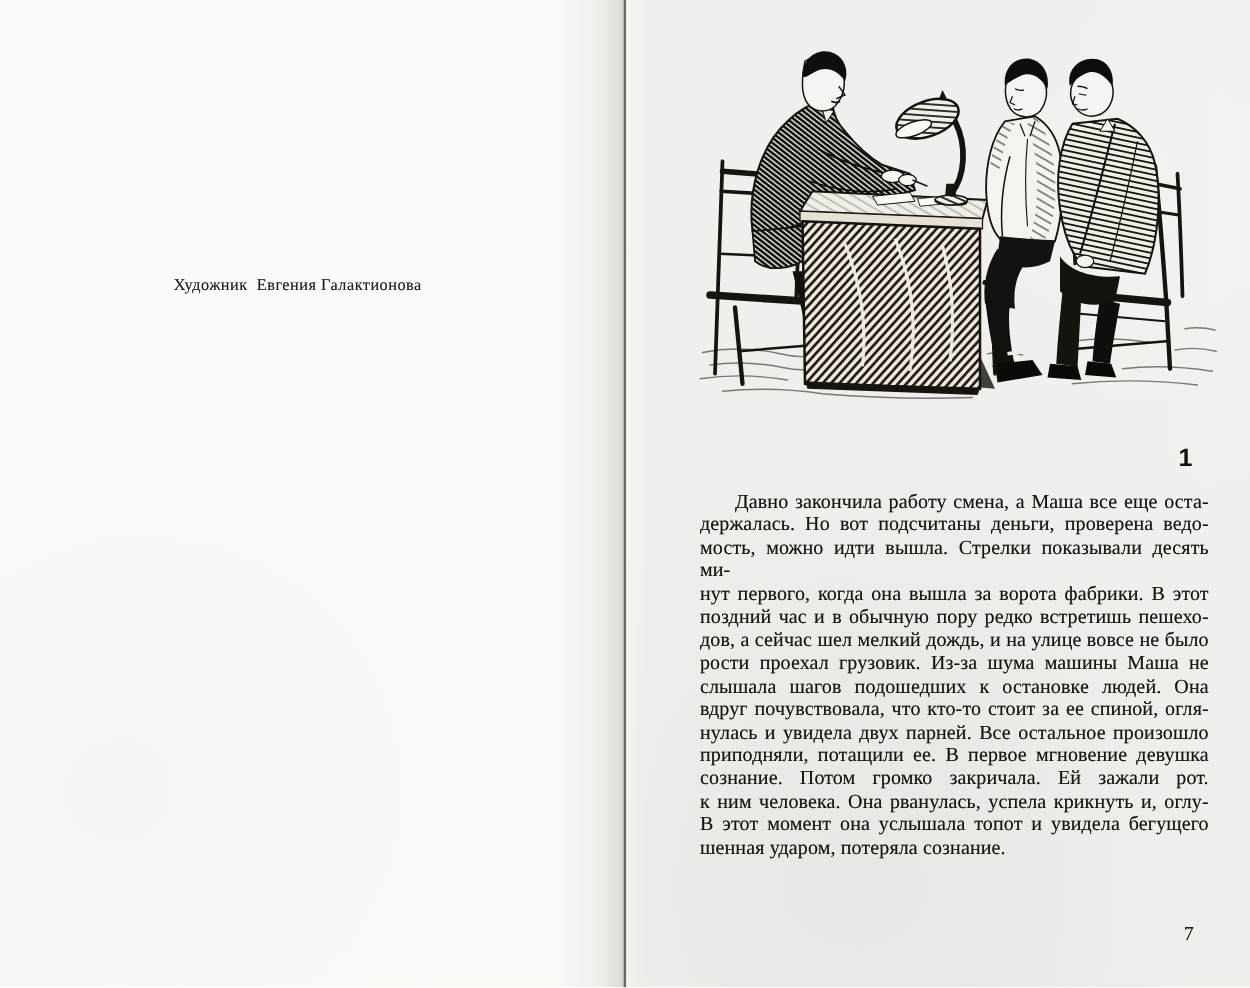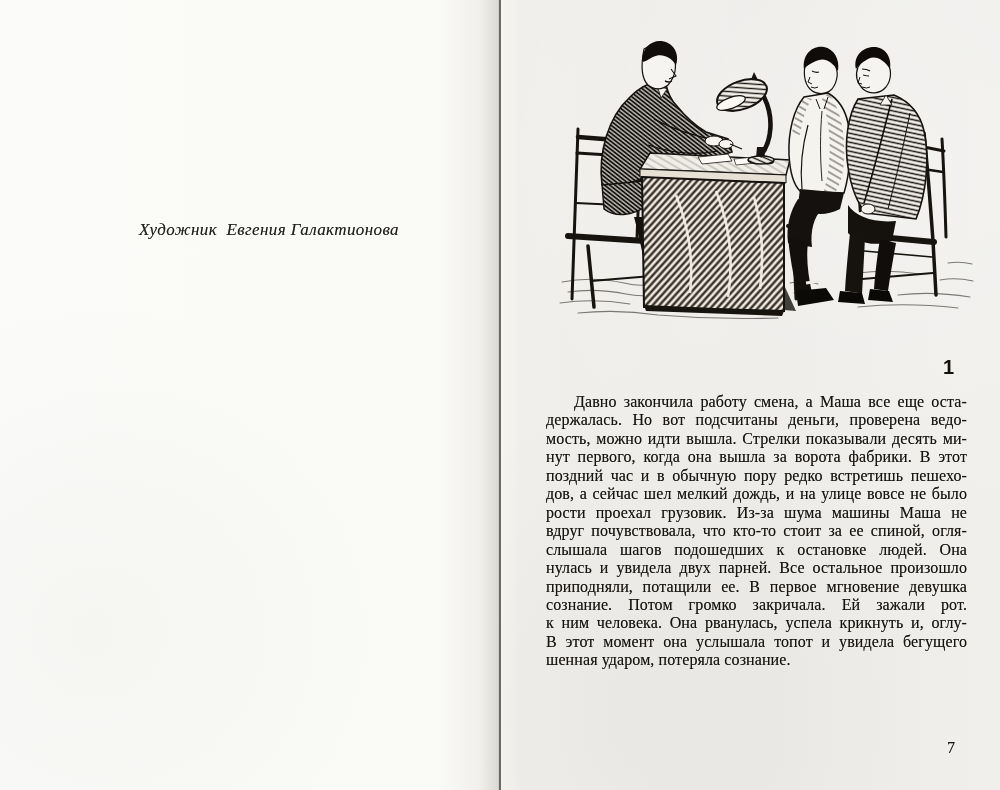--- a/index.html
+++ b/index.html
@@ -13,21 +13,21 @@
 
   
   .page-left {
     position:absolute; left:0; top:0; width:500px; height:790px;
     background:
       radial-gradient(circle at 18% 80%, rgba(90,85,75,.035), rgba(0,0,0,0) 45%),
       linear-gradient(to right, #fbfbf9 0%, #fafaf7 88%, #f0efeb 96%, #dcdbd6 99.4%, #c7c6c1 100%);
   }
   .artist-credit {
     position:absolute; left:139px; top:220px;
-    font-style:italic; font-size:17px; letter-spacing:.4px;
+    font-size:13px; letter-spacing:.4px;
     color:#211f1b; white-space:pre;
     text-shadow:0 0 .4px rgba(30,28,24,.5);
   }
 
   
   .gutter-line {
     position:absolute; left:499px; top:0; width:2px; height:790px;
     background:#56544e; opacity:.85;
   }
   .gutter-shade {
@@ -52,21 +52,21 @@
     font-family:"Liberation Sans", sans-serif; font-weight:bold;
     font-size:20px; color:#14110d;
   }
 
   .body-text {
     position:absolute; left:45px; top:393px; width:421px;
     font-size:16px; line-height:18.45px; color:#181511;
     letter-spacing:.1px;
     text-shadow:0 0 .45px rgba(24,21,17,.55);
   }
-  .tline { text-align:justify; text-align-last:justify; }
+  .tline { text-align:justify; text-align-last:justify;margin-left:14px; }
   .tline:first-child { text-indent:28px; }
   .tline:last-child { text-align-last:left; }
 
   .page-number {
     position:absolute; left:45px; top:739px; width:421px; box-sizing:border-box;
     text-align:right; padding-right:12px;
     font-size:16px; color:#1d1a15;
     text-shadow:0 0 .4px rgba(24,21,17,.5);
   }
 </style>
@@ -241,22 +241,22 @@
     <div class="chapter-number">1</div>
 
     <div class="body-text">
       <div class="tline">Давно закончила работу смена, а Маша все еще оста-</div>
       <div class="tline">держалась. Но вот подсчитаны деньги, проверена ведо-</div>
       <div class="tline">мость, можно идти вышла. Стрелки показывали десять ми-</div>
       <div class="tline">нут первого, когда она вышла за ворота фабрики. В этот</div>
       <div class="tline">поздний час и в обычную пору редко встретишь пешехо-</div>
       <div class="tline">дов, а сейчас шел мелкий дождь, и на улице вовсе не было</div>
       <div class="tline">рости проехал грузовик. Из-за шума машины Маша не</div>
+      <div class="tline">слышала шагов подошедших к остановке людей. Она</div>
       <div class="tline">вдруг почувствовала, что кто-то стоит за ее спиной, огля-</div>
-      <div class="tline">слышала шагов подошедших к остановке людей. Она</div>
       <div class="tline">нулась и увидела двух парней. Все остальное произошло</div>
       <div class="tline">приподняли, потащили ее. В первое мгновение девушка</div>
       <div class="tline">сознание. Потом громко закричала. Ей зажали рот.</div>
       <div class="tline">к ним человека. Она рванулась, успела крикнуть и, оглу-</div>
       <div class="tline">В этот момент она услышала топот и увидела бегущего</div>
       <div class="tline">шенная ударом, потеряла сознание.</div>
     </div>
 
     <div class="page-number">7</div>
   </div>

